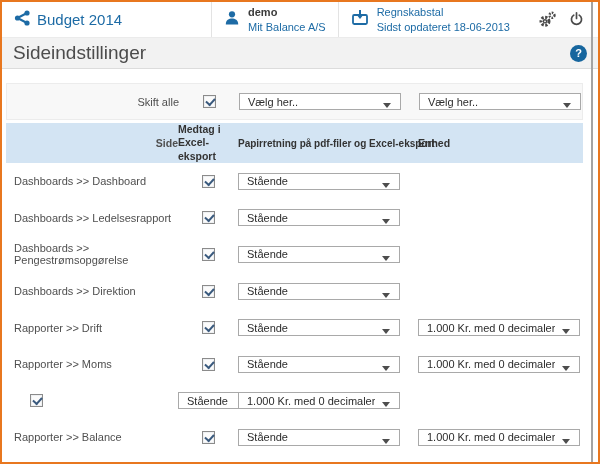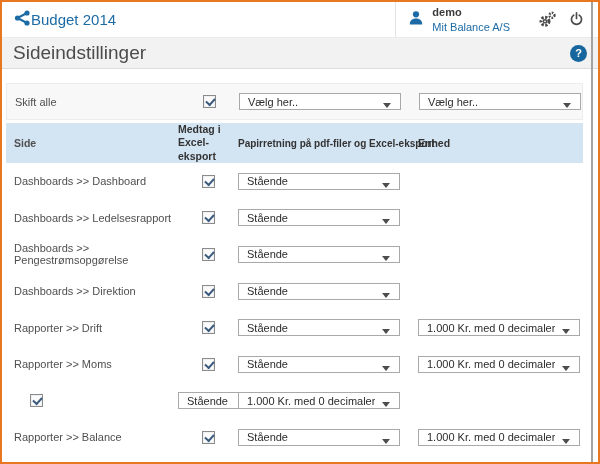--- a/index.html
+++ b/index.html
@@ -9,41 +9,41 @@
   .window {
     width:600px; height:464px;
     border:2px solid #e8771f;
     background:#fff;
     position:relative;
     overflow:hidden;
   }
 
   
   .header { height:36px; display:flex; align-items:stretch; border-bottom:1px solid #ebebeb; background:#fff; }
-  .brand { display:flex; align-items:center; padding-left:12px; color:#1d6ba5; font-size:15px; }
+  .brand { display:flex; align-items:center; gap:6px; padding-left:12px; color:#1d6ba5; font-size:15px; }
   .header-right { margin-left:auto; display:flex; align-items:stretch; }
   .hblock { display:flex; align-items:center; gap:8px; padding:0 12px; border-left:1px solid #e3e3e3; }
   .hblock .lines { display:flex; flex-direction:column; line-height:1.3; }
   .user-name { font-weight:bold; color:#3b3b3b; font-size:11px; }
   .blue-sub { color:#1d6ba5; font-size:11px; }
   .icon-btns { display:flex; align-items:center; gap:12px; padding:0 14px 0 16px; }
   .icon-btns svg { display:block; }
 
   
   .titlebar { height:31px; background:#f2f2f2; border-bottom:1px solid #dcdcdc; display:flex; align-items:center; padding:0 11px; }
   .page-title { font-size:19px; color:#4c4c4c; font-weight:400; }
   .help-btn { margin-left:auto; width:17px; height:17px; border-radius:50%; background:#17669e; color:#fff;
               font-size:11px; font-weight:bold; display:flex; align-items:center; justify-content:center; cursor:pointer; }
 
   
   .content { padding:14px 0 0 4px; }
   .grid-cols { display:grid; grid-template-columns:172px 60px 180px 1fr; align-items:center; width:577px; }
 
   .bulk-panel { height:37px; background:#f8f8f8; border:1px solid #ececec; margin-bottom:3px; }
-  .cell-label { padding-left:8px; font-size:11px; color:#4f4f4f; }
+  .cell-label { padding-left:8px; font-size:11px; color:#4f4f4f;text-align:right; }
 
   .checkbox { width:13px; height:13px; border:1px solid #8b8b8b; background:#fbfbfb;
               box-shadow:inset 0 0 0 1px #eef0f2; margin-left:24px; position:relative; cursor:pointer; }
   .checkbox.checked::after {
     content:""; position:absolute; left:2px; top:2px; width:7px; height:4px;
     border-left:2px solid #3a5a7e; border-bottom:2px solid #3a5a7e; transform:rotate(-48deg);
   }
 
   .dropdown { width:162px; height:17px; border:1px solid #a9a9a9; background:#fff; position:relative;
               display:flex; align-items:center; padding:0 24px 0 8px; font-size:11px; color:#2b2b2b; cursor:pointer; }
@@ -86,20 +86,33 @@
             <circle cx="8" cy="4.3" r="3.1" fill="#1d6ba5"></circle>
             <path d="M1.8 14.5 C1.8 10 5 8.6 8 8.6 C11 8.6 14.2 10 14.2 14.5 Z" fill="#1d6ba5"></path>
           </svg>
         </span>
         <span class="lines">
           <span class="user-name">demo</span>
           <span class="blue-sub">Mit Balance A/S</span>
         </span>
       </div>
 
+      <div class="hblock">
+        <span>
+          <svg width="18" height="17" viewBox="0 0 18 17">
+            <rect x="2" y="6" width="14" height="9" rx="1.2" fill="none" stroke="#1d6ba5" stroke-width="1.8"></rect>
+            <line x1="9" y1="1" x2="9" y2="7" stroke="#1d6ba5" stroke-width="2"></line>
+            <path d="M5.8 6 L12.2 6 L9 10 Z" fill="#1d6ba5"></path>
+          </svg>
+        </span>
+        <span class="lines">
+          <span class="blue-sub">Regnskabstal</span>
+          <span class="blue-sub">Sidst opdateret 18-06-2013</span>
+        </span>
+      </div>
 
       <div class="icon-btns">
         <span style="cursor:pointer;">
           <svg width="19" height="17" viewBox="0 0 19 17">
             <circle cx="7" cy="10.3" r="4" fill="none" stroke="#4a4a4a" stroke-width="3" stroke-dasharray="2.2 1.5"></circle>
             <circle cx="7" cy="10.3" r="1.6" fill="none" stroke="#4a4a4a" stroke-width="1.4"></circle>
             <circle cx="14" cy="4.3" r="2.5" fill="none" stroke="#4a4a4a" stroke-width="2.4" stroke-dasharray="1.6 1.2"></circle>
           </svg>
         </span>
         <span style="cursor:pointer;">

